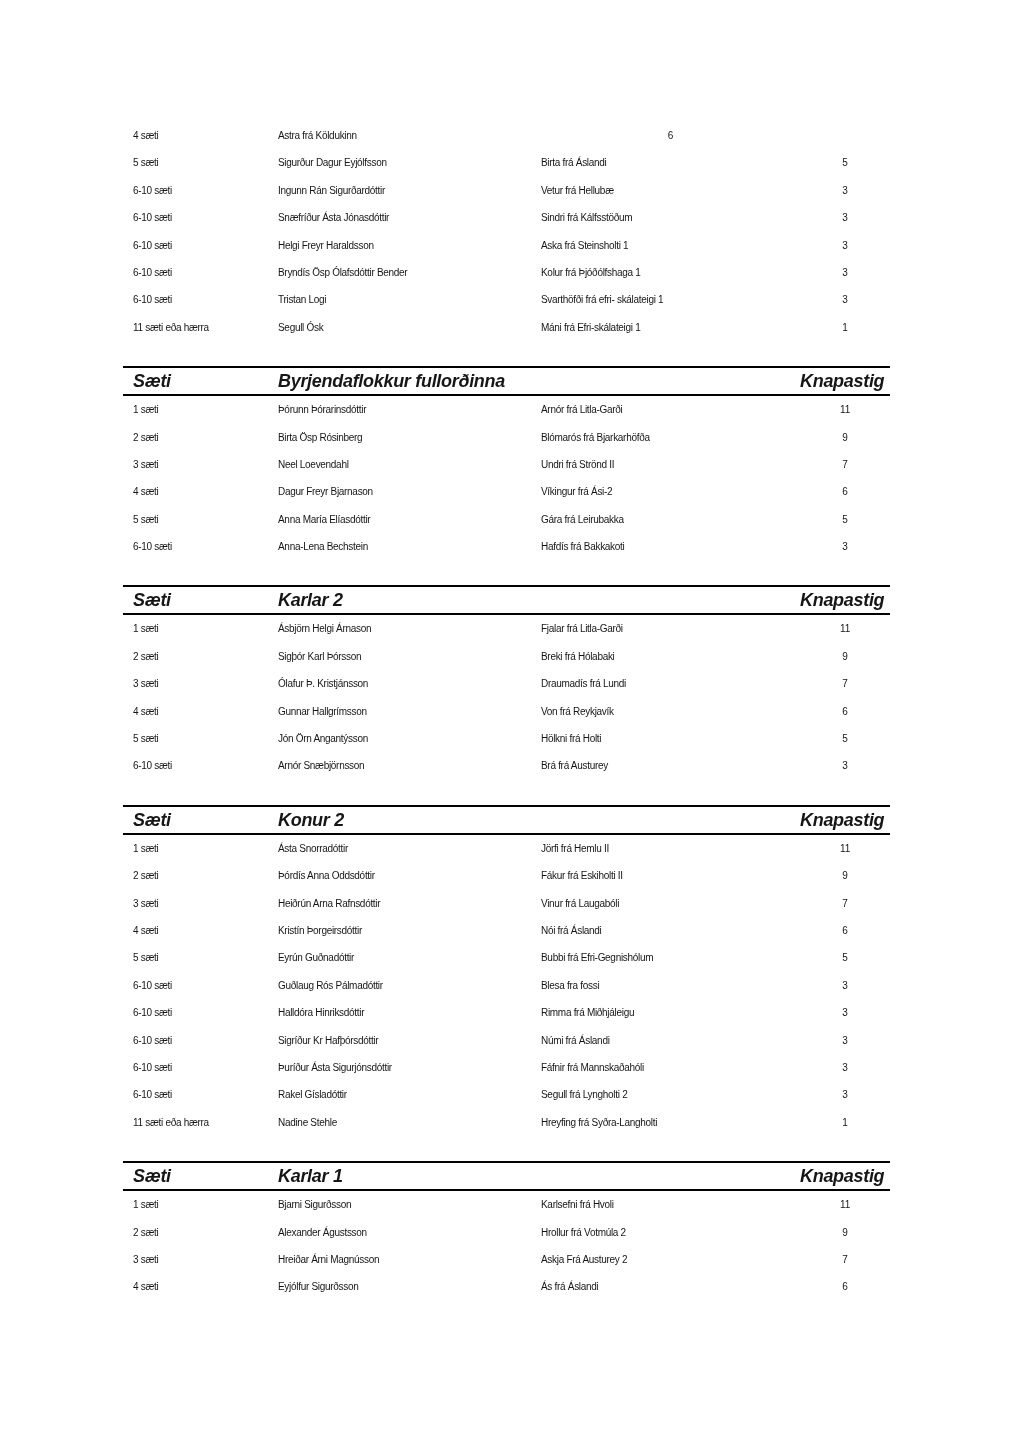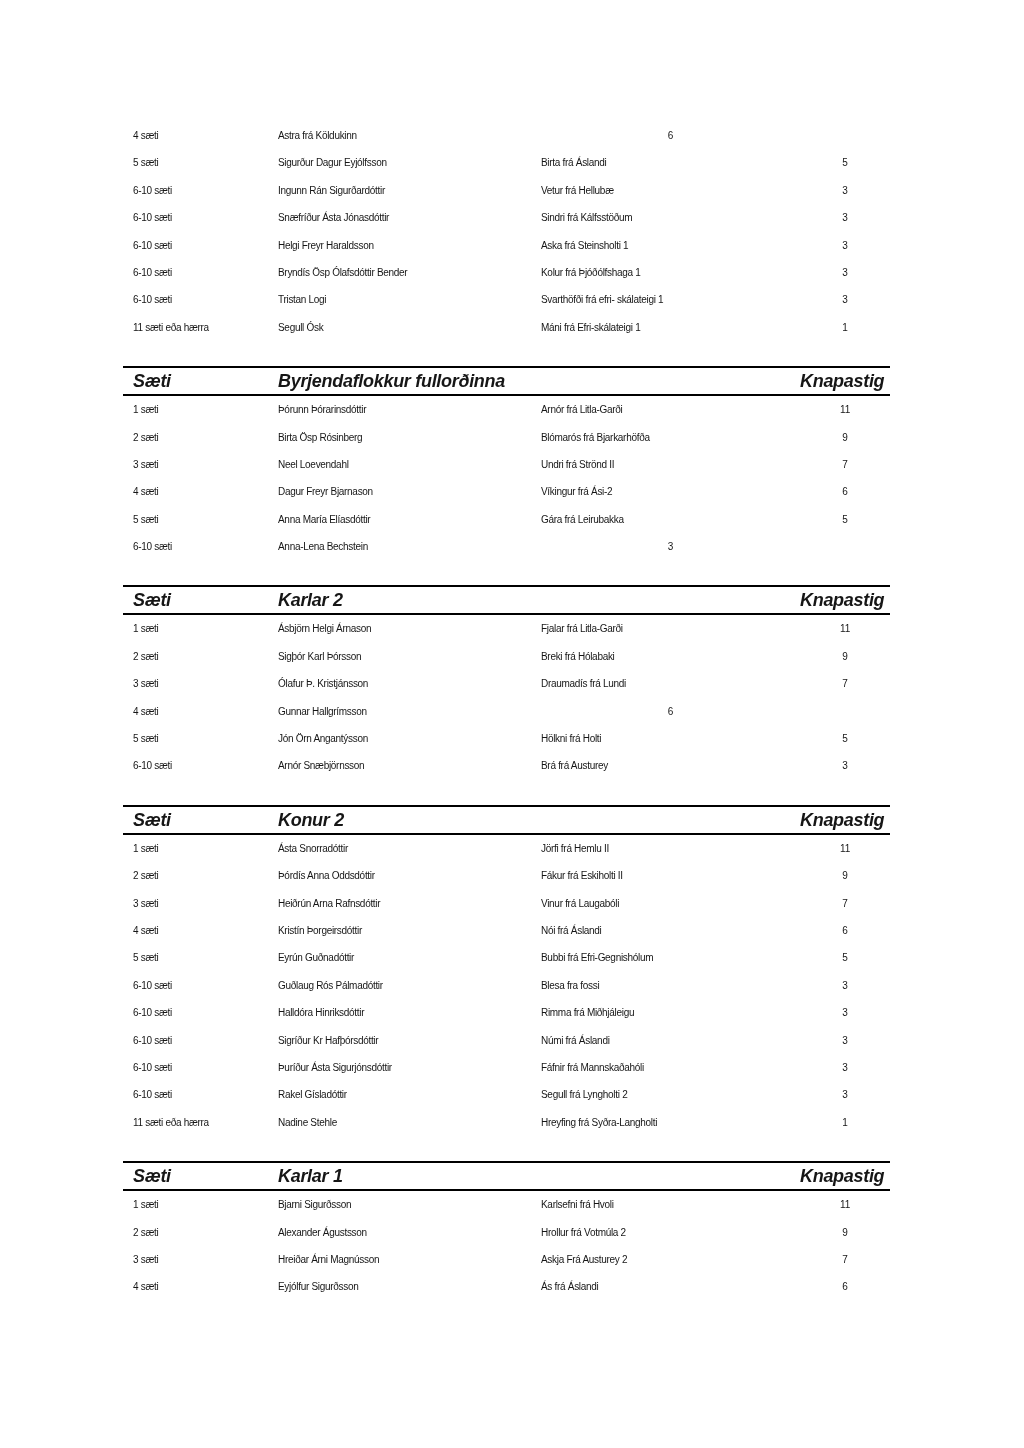--- a/index.html
+++ b/index.html
@@ -153,20 +153,21 @@
   <div class="row">
     <div class="cell-seat">5 sæti</div>
     <div class="cell-rider">Anna María Elíasdóttir</div>
     <div class="cell-horse">Gára frá Leirubakka</div>
     <div class="cell-points">5</div>
   </div>
 
   <div class="row">
     <div class="cell-seat">6-10 sæti</div>
     <div class="cell-rider">Anna-Lena Bechstein</div>
+    <div class="cell-horse">Hafdís frá Bakkakoti</div>
     <div class="cell-points">3</div>
   </div>
 </div>
   </div>
 
   <div class="table">
     <div class="thead">
       <div class="th-seat">Sæti</div>
       <div class="th-title">Karlar 2</div>
       <div class="th-points">Knapastig</div>
@@ -189,20 +190,21 @@
   <div class="row">
     <div class="cell-seat">3 sæti</div>
     <div class="cell-rider">Ólafur Þ. Kristjánsson</div>
     <div class="cell-horse">Draumadís frá Lundi</div>
     <div class="cell-points">7</div>
   </div>
 
   <div class="row">
     <div class="cell-seat">4 sæti</div>
     <div class="cell-rider">Gunnar Hallgrímsson</div>
+    <div class="cell-horse">Von frá Reykjavík</div>
     <div class="cell-points">6</div>
   </div>
 
   <div class="row">
     <div class="cell-seat">5 sæti</div>
     <div class="cell-rider">Jón Örn Angantýsson</div>
     <div class="cell-horse">Hölkni frá Holti</div>
     <div class="cell-points">5</div>
   </div>
 

